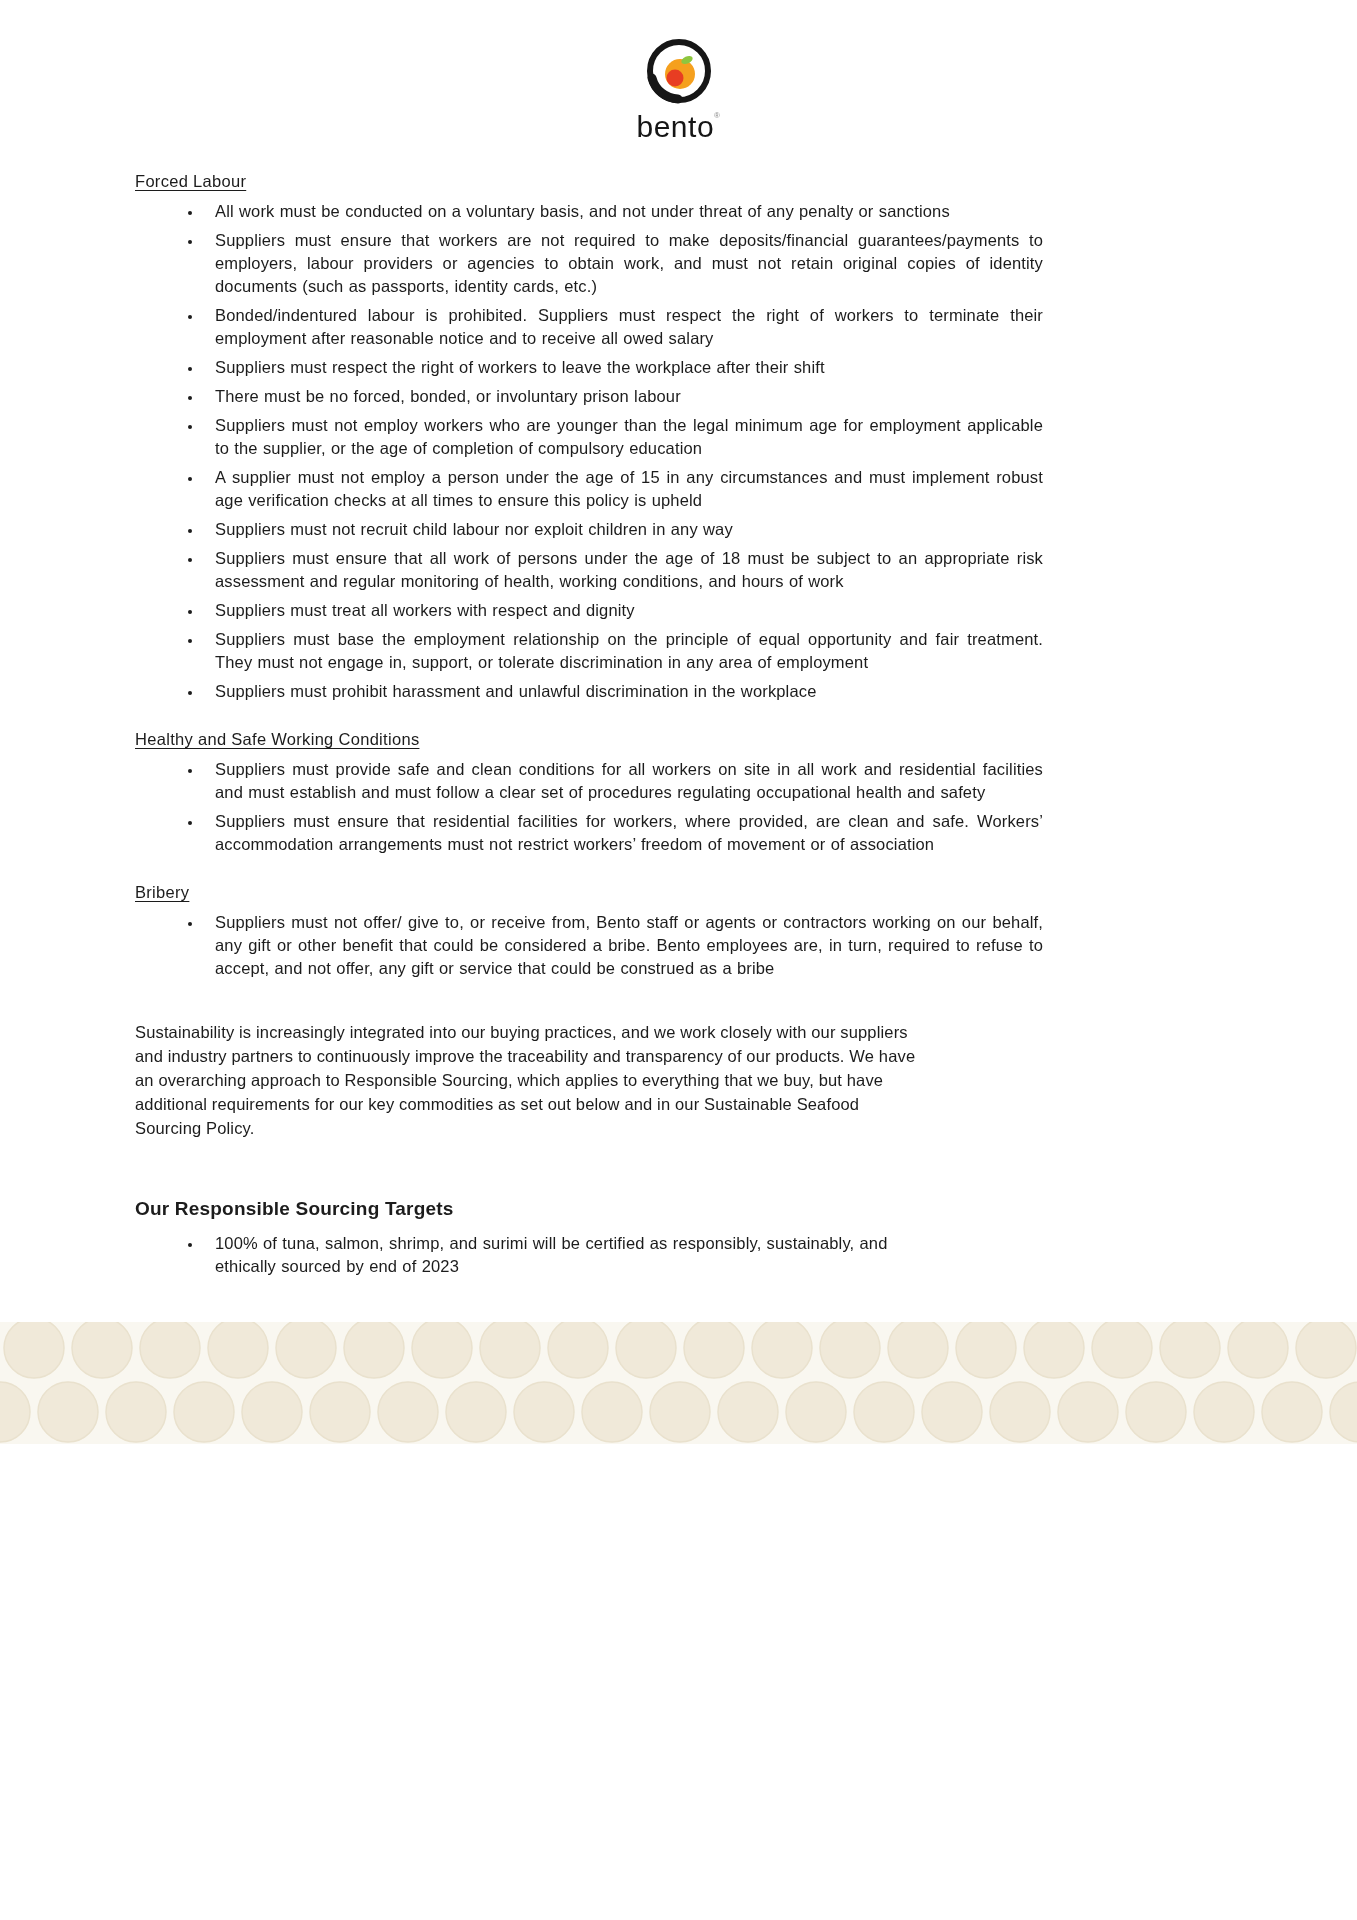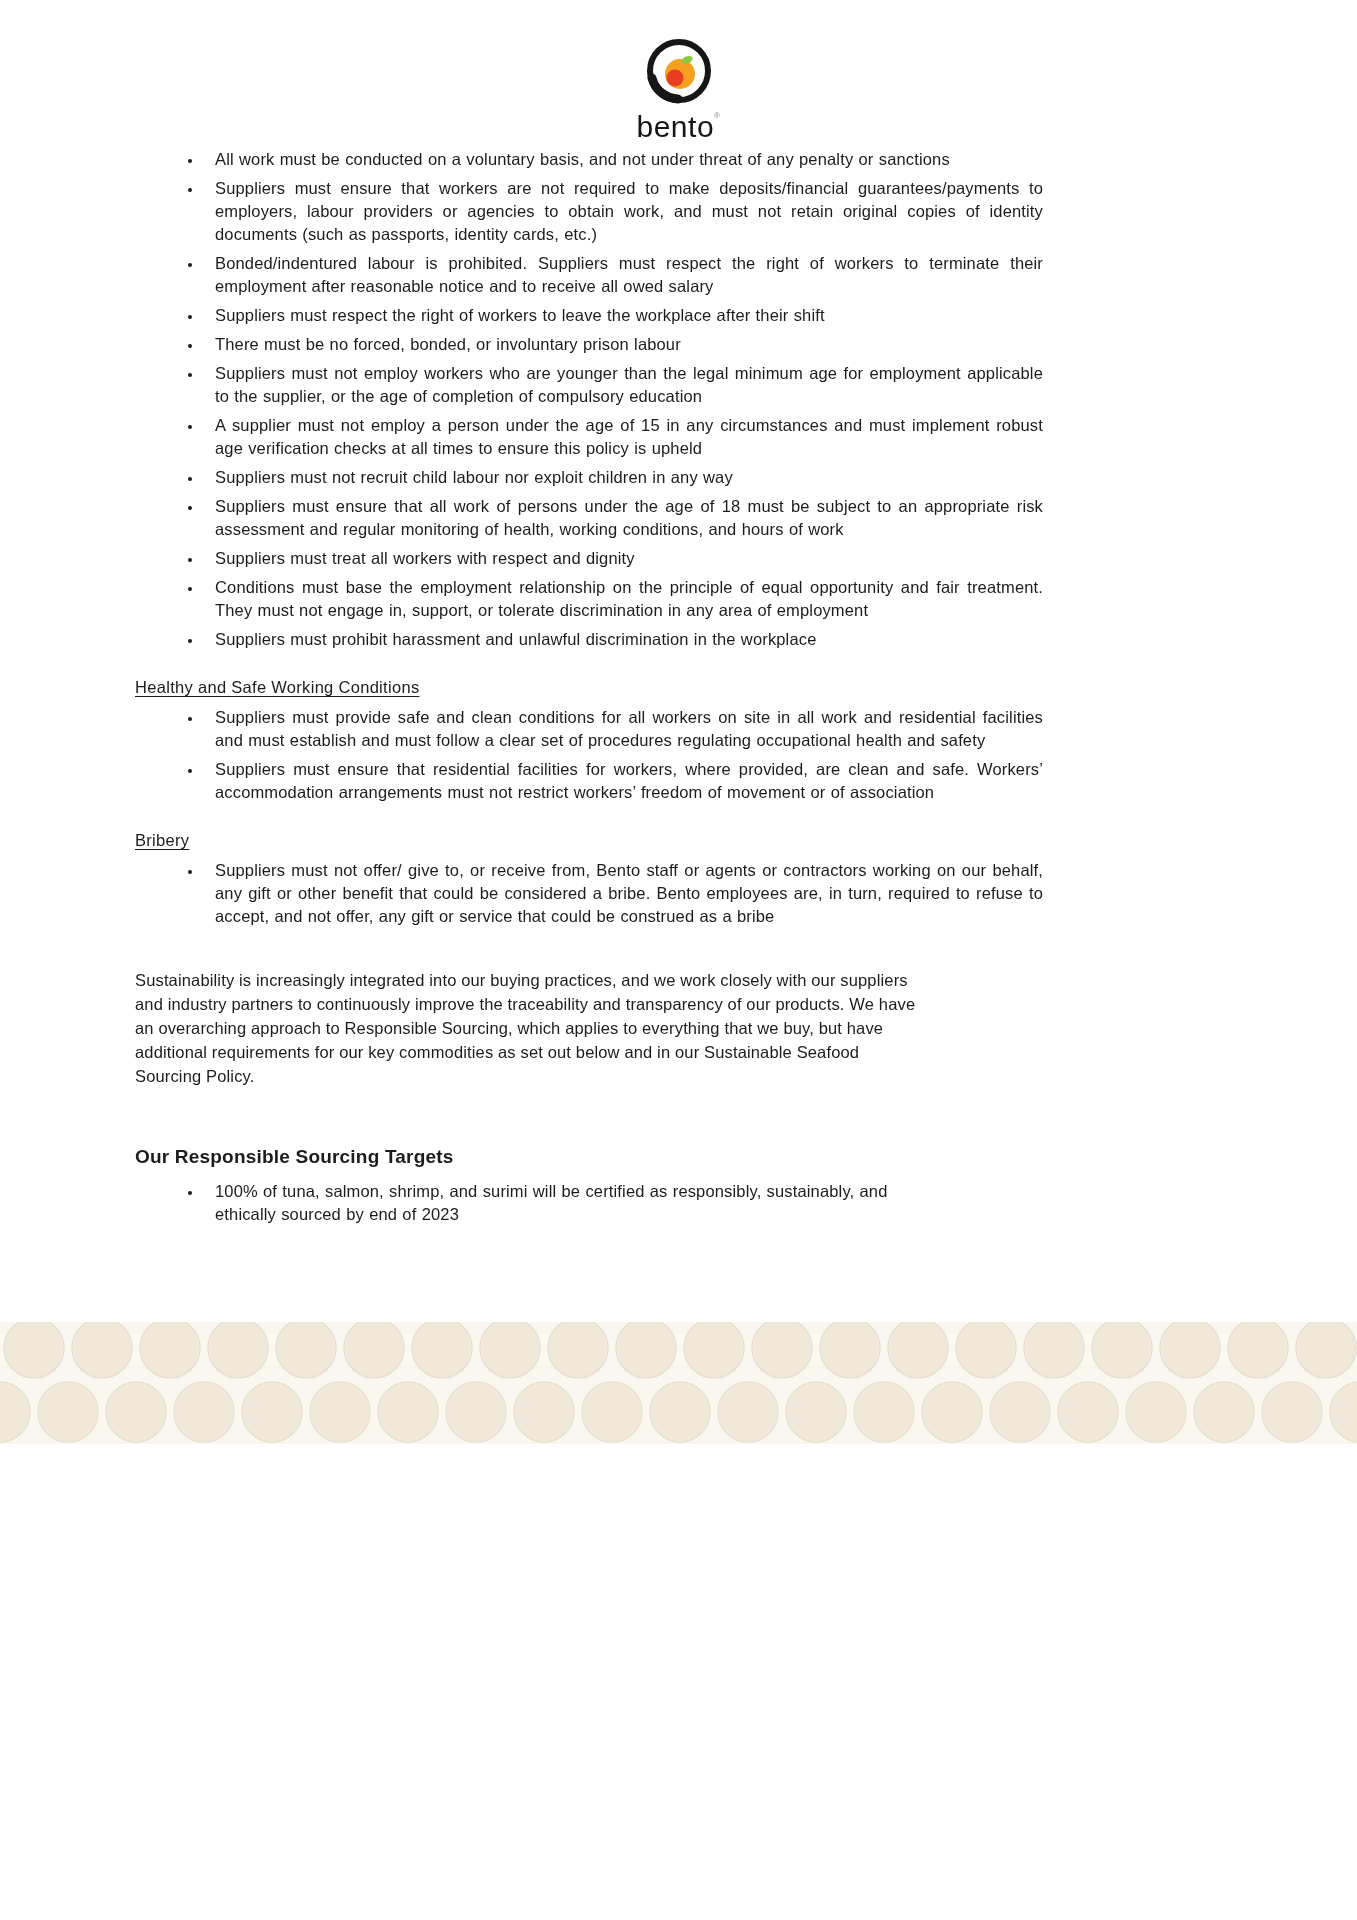--- a/index.html
+++ b/index.html
@@ -121,20 +121,21 @@
       <circle cx="41" cy="40" r="15" fill="#f5a01e"></circle>
       <circle cx="36" cy="44" r="8.5" fill="#e83d22"></circle>
       <ellipse cx="48" cy="26" rx="6" ry="3.6" transform="rotate(-24 48 26)" fill="#8dc63f"></ellipse>
     </svg>
     <div class="wordmark"><span>bento</span><span class="reg-mark">®</span></div>
   </header>
 
   <main class="content">
 
     <section>
+      <h3 class="sec-h first-h">Forced Labour</h3>
       <ul class="bullets">
         <li>All work must be conducted on a voluntary basis, and not under threat of any penalty or sanctions</li>
         <li>Suppliers must ensure that workers are not required to make deposits/financial guarantees/payments to employers, labour providers or agencies to obtain work, and must not retain original copies of identity documents (such as passports, identity cards, etc.)</li>
         <li>Bonded/indentured labour is prohibited. Suppliers must respect the right of workers to terminate their employment after reasonable notice and to receive all owed salary</li>
         <li>Suppliers must respect the right of workers to leave the workplace after their shift</li>
         <li>There must be no forced, bonded, or involuntary prison labour</li>
       </ul>
     </section>
 
     <section>
@@ -142,21 +143,21 @@
         <li>Suppliers must not employ workers who are younger than the legal minimum age for employment applicable to the supplier, or the age of completion of compulsory education</li>
         <li>A supplier must not employ a person under the age of 15 in any circumstances and must implement robust age verification checks at all times to ensure this policy is upheld</li>
         <li>Suppliers must not recruit child labour nor exploit children in any way</li>
         <li>Suppliers must ensure that all work of persons under the age of 18 must be subject to an appropriate risk assessment and regular monitoring of health, working conditions, and hours of work</li>
       </ul>
     </section>
 
     <section>
       <ul class="bullets">
         <li>Suppliers must treat all workers with respect and dignity</li>
-        <li>Conditions must base the employment relationship on the principle of equal opportunity and fair treatment. They must not engage in, support, or tolerate discrimination in any area of employment</li>
+        <li>Suppliers must base the employment relationship on the principle of equal opportunity and fair treatment. They must not engage in, support, or tolerate discrimination in any area of employment</li>
         <li>Suppliers must prohibit harassment and unlawful discrimination in the workplace</li>
       </ul>
     </section>
 
     <section>
       <h3 class="sec-h">Healthy and Safe Working Conditions</h3>
       <ul class="bullets">
         <li>Suppliers must provide safe and clean conditions for all workers on site in all work and residential facilities and must establish and must follow a clear set of procedures regulating occupational health and safety</li>
         <li>Suppliers must ensure that residential facilities for workers, where provided, are clean and safe. Workers’ accommodation arrangements must not restrict workers’ freedom of movement or of association</li>
       </ul>

